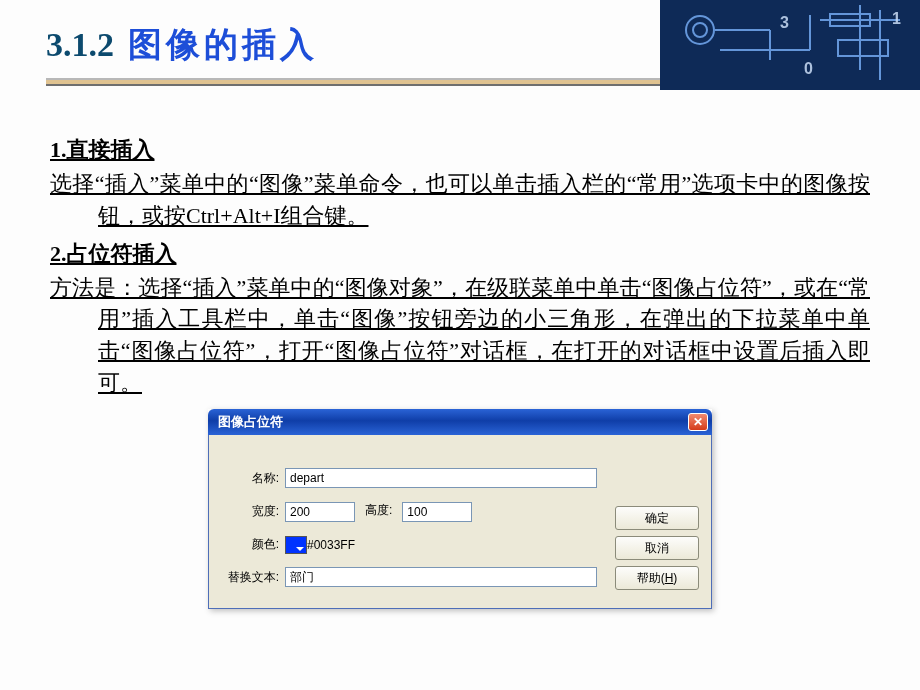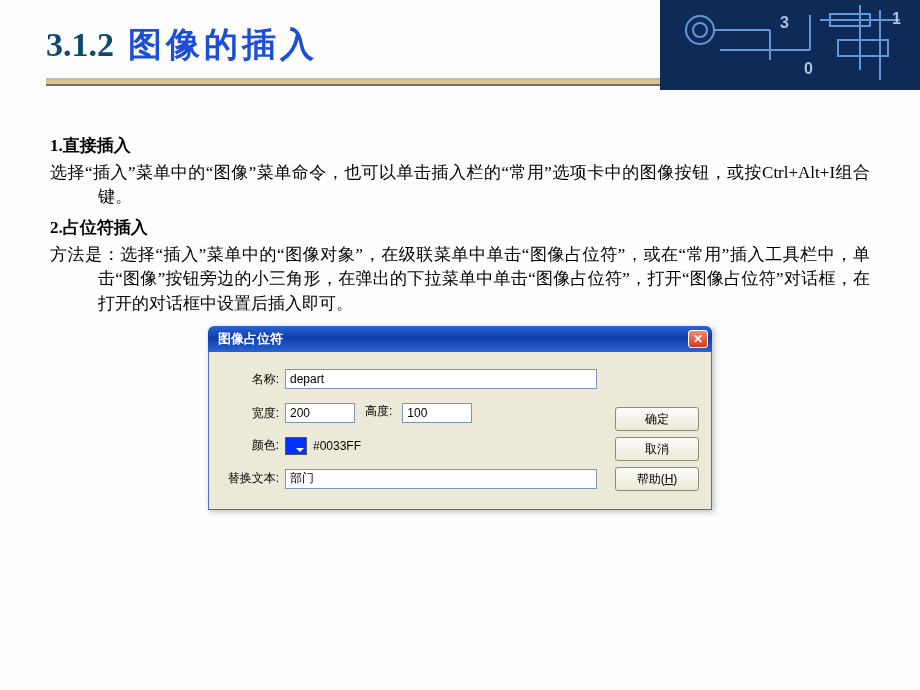--- a/index.html
+++ b/index.html
@@ -49,24 +49,25 @@
 
   .divider {
     height: 10px;
     width: 100%;
     margin-top: 4px;
     margin-bottom: 46px;
     background: linear-gradient(#b8b8b8 0 2px, #e0c391 2px 6px, #6f6f6f 6px 8px, transparent 8px);
   }
 
   .content {
-    font-size: 17px;
+    font-size: 22px;
     line-height: 1.45;
     color: #000;
     padding: 0 4px;
+    text-decoration: underline;
   }
   .h2 {
     font-weight: bold;
     margin: 6px 0 2px 0;
   }
   .para {
     margin: 0 0 6px 0;
     text-indent: 0;
     padding-left: 48px;
     text-align: justify;
@@ -103,21 +104,21 @@
     border: 1px solid #fff;
     border-radius: 3px;
     display: flex; align-items: center; justify-content: center;
     color: #fff; font-weight: bold; font-size: 12px;
     line-height: 1;
   }
   .dbody {
     background: #ece9d8;
     border: 1px solid #4e6eb8;
     border-top: none;
-    padding: 14px 12px 18px 12px;
+    padding: 30px 12px 18px 12px;
     display: flex;
     gap: 18px;
   }
   .fields {
     flex: 1;
     display: grid;
     grid-template-columns: 58px 1fr;
     row-gap: 8px;
     column-gap: 6px;
     align-items: center;
@@ -137,21 +138,21 @@
     display: flex;
     align-items: center;
     color: #000;
   }
   .wh-row {
     display: flex;
     align-items: flex-start;
     gap: 10px;
   }
   .wh-row .inp { width: 70px; }
-  .color-row { display: flex; align-items: center; gap: 6px; }
+  .color-row { display: flex; align-items: center; gap: 0; }
   .swatch {
     width: 22px; height: 18px;
     border: 1px solid #555;
     background: #0033ff;
     position: relative;
   }
   .swatch::after {
     content: "";
     position: absolute;
     right: 2px; bottom: 2px;

